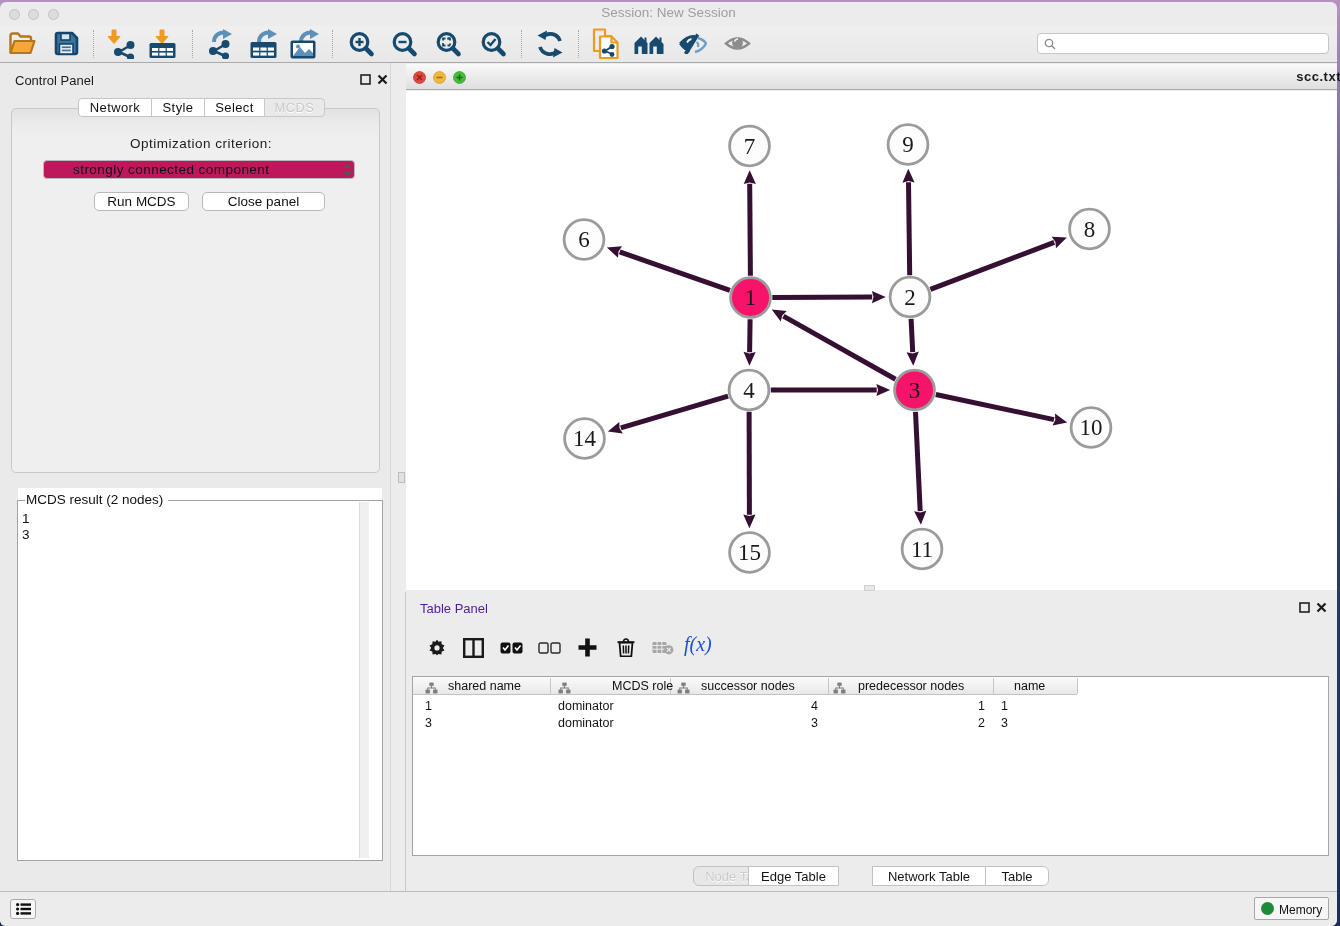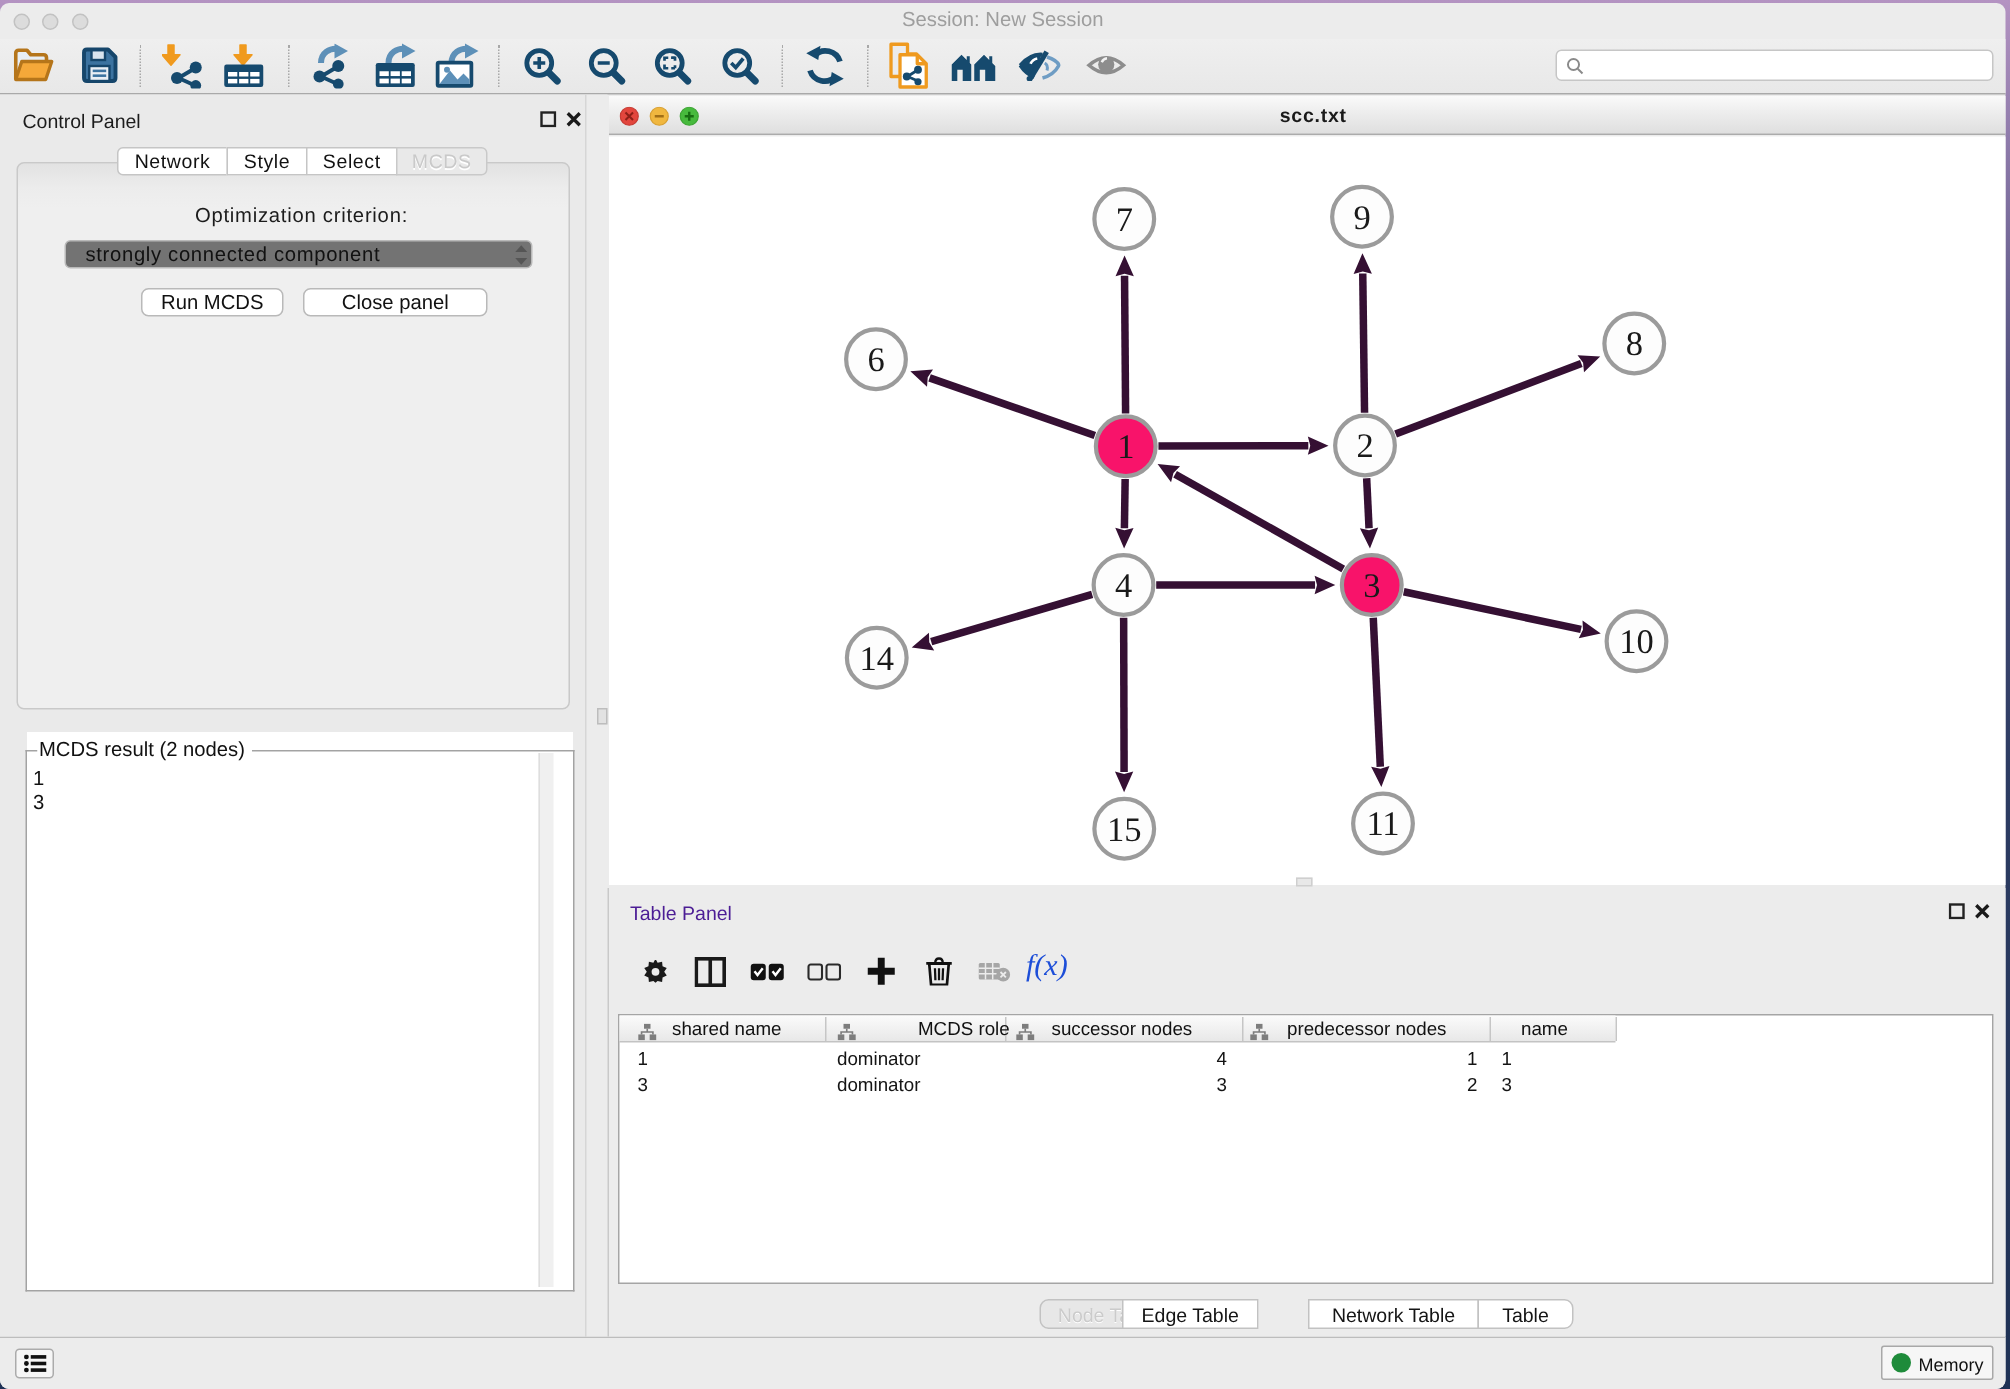--- a/index.html
+++ b/index.html
@@ -14,35 +14,35 @@
   #toolbar { left:0; top:26px; width:1337px; height:37px; background:linear-gradient(180deg,#efefef,#e8e8e8); border-bottom:1px solid #a9a9a9; }
   .tsep { position:absolute; top:30px; height:28px; width:0; border-left:1px dotted #a8a8a8; }
   
   #cp { left:0; top:63px; width:390px; height:828px; background:#eaeaea; }
   .ptitle { font-size:13px; color:#1c1c1c; }
   .tab { position:absolute; top:98px; height:19px; font-size:13px; letter-spacing:0.4px; text-align:center; line-height:18px;
      background:#fff; border:1px solid #c5c5c5; color:#111; }
   #innerpanel { left:11px; top:108px; width:369px; height:365px; background:linear-gradient(180deg,#e2e2e2 0px,#ececec 16px,#efefef 30px);
      border:1px solid #c9c9c9; border-radius:5px; }
   #optlabel { left:6px; top:136px; width:390px; text-align:center; font-size:13.5px; letter-spacing:0.5px; color:#1c1c1c; }
-  #dropdown { left:43px; top:160px; width:312px; height:19px; background:#737373; border:1px solid #b9b9b9;
-     border-radius:4px; font-size:13.5px; letter-spacing:0.45px; color:#111; line-height:17px; padding-left:13px; }
+  #dropdown { left:43px; top:160px; width:312px; height:19px; background:#be185d; border:1px solid #b9b9b9;
+     border-radius:4px; font-size:13.5px; letter-spacing:0.45px; color:#111; line-height:17px; padding-left:29px; }
   .btn { position:absolute; height:19px; background:#fff; border:1px solid #b9b9b9; border-radius:5px;
      font-size:13.5px; color:#111; text-align:center; line-height:17px; }
   #fs-white { left:18px; top:488px; width:364px; height:372px; background:#fff; }
   .fsline { position:absolute; background:#a3a3a3; }
   #fs-legend { left:25px; top:492px; font-size:13.5px; color:#111; background:#fff; padding:0 1px; }
   #fs-text { left:22px; top:511px; font-size:13.5px; color:#111; line-height:15.6px; }
   #fs-scroll { left:359px; top:502px; width:10px; height:356px; background:#f0f0f0; border-left:1px solid #dedede; }
   
   #vsplit { left:390px; top:63px; width:15px; height:828px; background:#ececec; border-left:1px solid #d6d6d6; }
   #vhandle { left:398px; top:472px; width:7px; height:11px; background:#e2e2e2; border:1px solid #bdbdbd; }
   #nettitle { left:406px; top:64px; width:931px; height:26px;
      background:linear-gradient(180deg,#fafafa 0%,#ededed 45%,#dfdfdf 100%); border-bottom:1px solid #ababab; }
-  #nettitle-text { left:410px; top:69px; width:931px; text-align:center; font-size:13px; font-weight:bold; letter-spacing:0.5px; color:#1a1a1a; }
+  #nettitle-text { left:410px; top:69px; width:931px; text-align:right; font-size:13px; font-weight:bold; letter-spacing:0.5px; color:#1a1a1a; }
   #canvas { left:406px; top:91px; width:931px; height:499px; background:#fff; }
   #canvas-handle { left:864px; top:585px; width:11px; height:6px; background:#e8e8e8; border:1px solid #cfcfcf; }
   
   #tp { left:405px; top:592px; width:932px; height:299px; background:#ececec; border-left:1px solid #c9c9c9; }
   #tp-title { left:420px; top:601px; font-size:13px; color:#4c1d95; }
   #tbl { left:412px; top:676px; width:917px; height:180px; background:#fff; border:1px solid #a5a5a5; }
   #tbl-head { left:413px; top:677px; width:664px; height:18px;
      background:linear-gradient(180deg,#fbfbfb,#e8e8e8); border-bottom:1px solid #c3c3c3; }
   .hcell { position:absolute; top:679px; font-size:12.5px; color:#111; }
   .hsep { position:absolute; top:678px; height:16px; width:0; border-left:1px solid #c6c6c6; }

